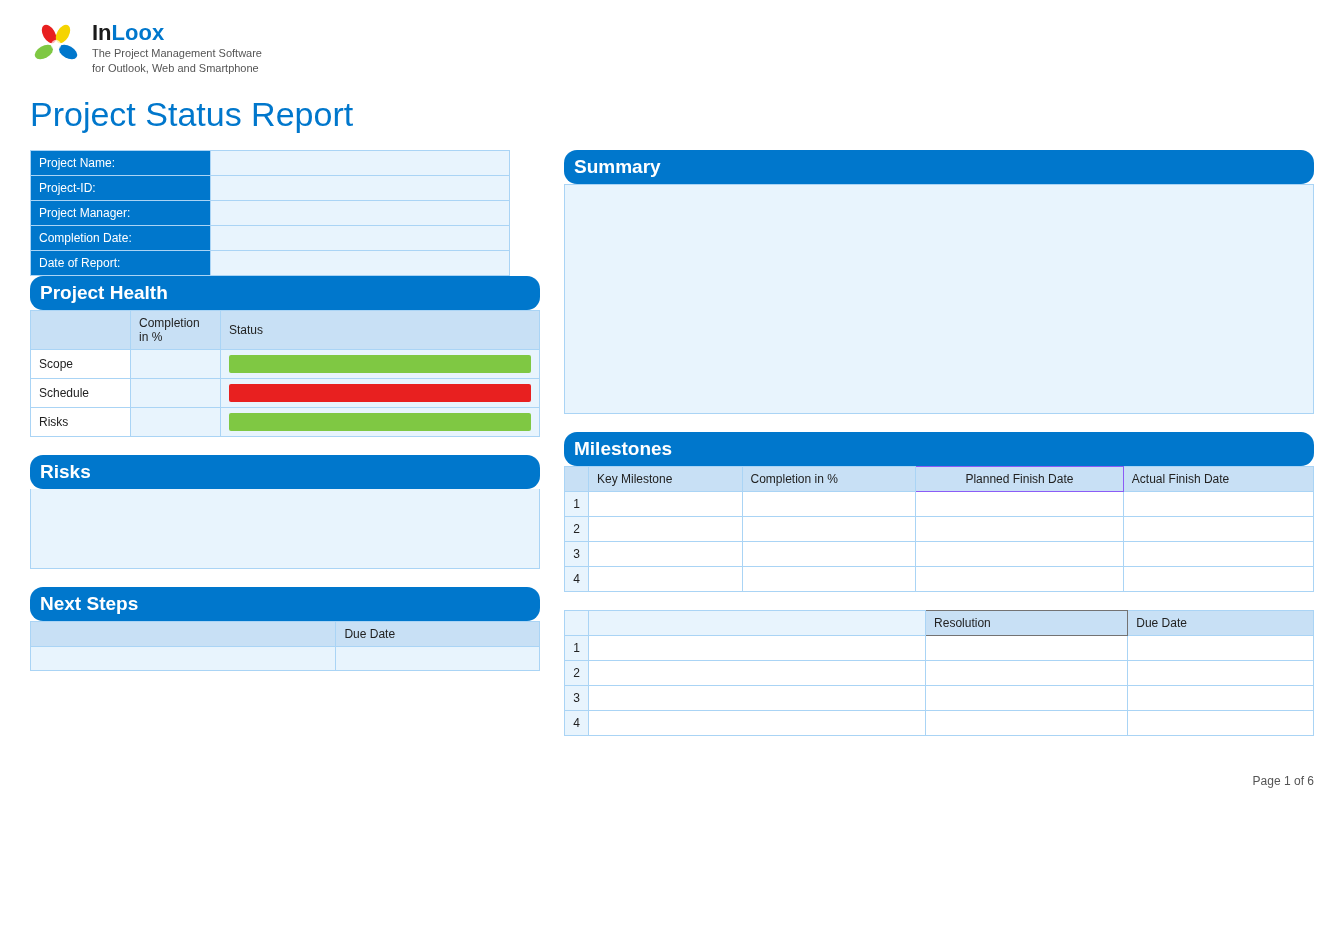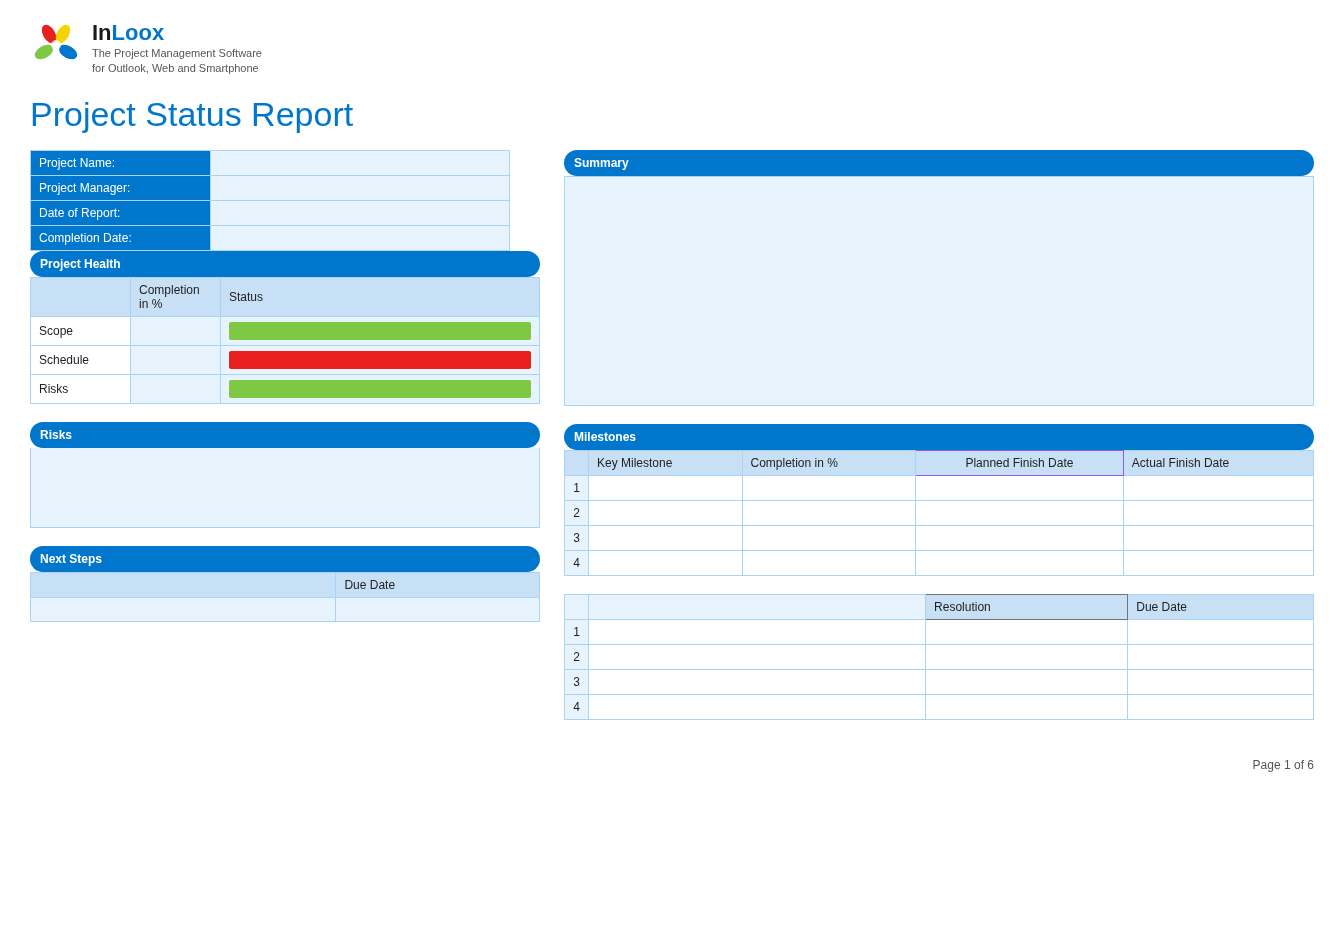--- a/index.html
+++ b/index.html
@@ -67,21 +67,21 @@
       background: #e8f4fd;
       padding: 5px 8px;
       width: 300px;
     }
 
     
     .section-header {
       background: #0077cc;
       color: #fff;
       padding: 6px 10px;
-      font-size: 12px;
+      font-size: 19px;
       font-weight: bold;
       border-radius: 13px;
     }
     .section-box {
       margin-bottom: 18px;
     }
 
     
     .health-table {
       border-collapse: collapse;
@@ -246,29 +246,33 @@
 
   <div class="left-col">
 
     <table class="info-table">
       <tbody>
         <tr>
           <td class="label-cell">Project Name:</td>
           <td class="value-cell"></td>
         </tr>
         <tr>
+          <td class="label-cell">Project-ID:</td>
+          <td class="value-cell"></td>
+        </tr>
+        <tr>
           <td class="label-cell">Project Manager:</td>
           <td class="value-cell"></td>
         </tr>
         <tr>
-          <td class="label-cell">Date of Report:</td>
+          <td class="label-cell">Completion Date:</td>
           <td class="value-cell"></td>
         </tr>
         <tr>
-          <td class="label-cell">Completion Date:</td>
+          <td class="label-cell">Date of Report:</td>
           <td class="value-cell"></td>
         </tr>
       </tbody>
     </table>
 
     <div class="section-box">
       <div class="section-header">Project Health</div>
       <table class="health-table">
         <thead>
           <tr>

